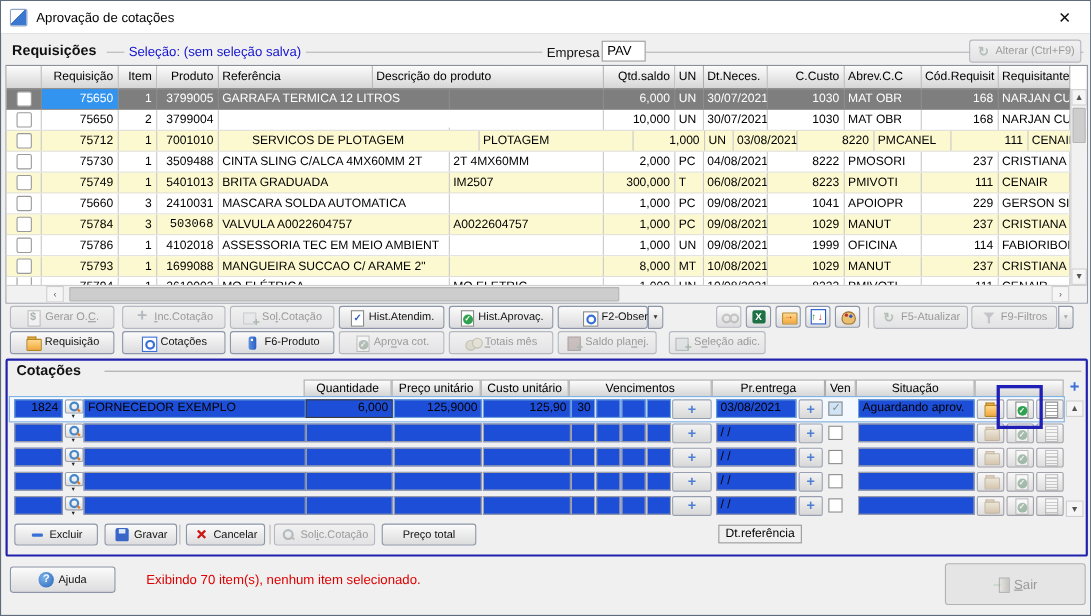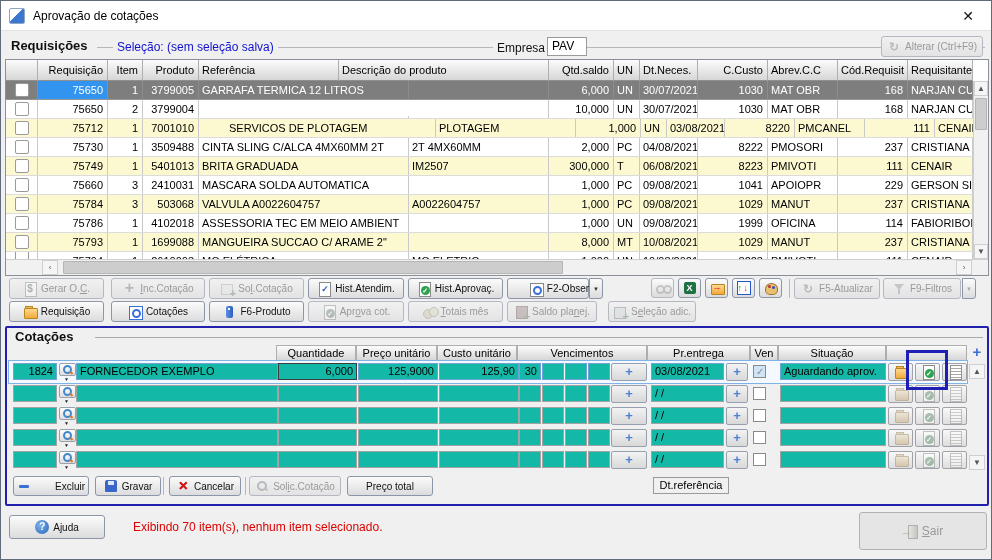--- a/index.html
+++ b/index.html
@@ -108,21 +108,21 @@
   .thumb{position:absolute;background:#cdcdcd;border:1px solid #b5b5b5;border-radius:1px}
 
   
   .cotbox{position:absolute;left:4px;top:325px;width:984px;height:180px;border:2px solid #2121ad;border-radius:2px;background:#f0f0f0}
   .cot-label{position:absolute;left:4px;top:1px;font-weight:bold;font-size:13px;color:#101010;background:#f0f0f0;padding:0 4px;z-index:2}
   .cot-line{position:absolute;left:88px;right:4px;top:9px;height:1px;background:#aaa}
   .ch{position:absolute;top:17px;height:16px;background:linear-gradient(#fcfcfc,#d6d6d6);border:1px solid #aeaeae;font-size:11px;line-height:14px;text-align:center;white-space:nowrap;overflow:hidden}
   .hplus{position:absolute;left:962px;top:15px;width:16px;text-align:center;color:#3a6fd8;font:bold 15px/18px "Liberation Sans",sans-serif}
   .cot-row{position:absolute;left:2px;width:958px;height:22px}
   .cot-row.active{outline:1px solid #7fb2e5;outline-offset:0;background:#f3f9ff}
-  .fld{position:absolute;top:2px;height:17px;background:#14b8a6;border:1px solid #a3a3a3;font-size:11px;line-height:15px;padding:0 3px;white-space:nowrap;overflow:hidden}
+  .fld{position:absolute;top:2px;height:17px;background:#1d4ed8;border:1px solid #a3a3a3;font-size:11px;line-height:15px;padding:0 3px;white-space:nowrap;overflow:hidden}
   .fld.r{text-align:right}
   .active .fld{border-color:#6fa3d8}
   .active .fld.qf{border-color:#3c3c3c}
   .magwrap{position:absolute;width:17px}
   .magbtn{position:absolute;left:0;top:2px;width:17px;height:13px;border:1px solid #98a0ac;border-radius:2px;background:linear-gradient(#fff,#dedede);display:flex;align-items:center;justify-content:center}
   .magdd{position:absolute;left:5px;top:15px;font-size:5px;color:#222}
   .plusb{position:absolute;top:2px;height:18px;border:1px solid #98a0b0;border-radius:2px;background:linear-gradient(#f3f3f3,#d8d8d8)}
   .plusb::after{content:"+";display:block;text-align:center;color:#4d7fd2;font:bold 13px/16px "Liberation Sans",sans-serif}
   .cb2{position:absolute;top:4px;width:13px;height:13px;background:#fff;border:1px solid #8a8a8a}
   .cb2.checked{background:#cfe4f6}
@@ -272,21 +272,21 @@
           <div class="gc al" style="width: 70px;">APOIOPR</div>
           <div class="gc ar" style="width: 70px;">229</div>
           <div class="gc al" style="width: 65px;">GERSON SIL</div>
         </div>
         <div class="grow y">
           <div class="gc cbc" style="width: 32px;">
             <span class="cb"></span>
           </div>
           <div class="gc ar req" style="width: 70px;">75784</div>
           <div class="gc ar" style="width: 35px;">3</div>
-          <div class="gc ar" style="width: 56px;">503068</div>
+          <div class="gc ar" style="width: 56px; font-family: Liberation Mono, monospace;">503068</div>
           <div class="gc al" style="width: 210px;">VALVULA A0022604757</div>
           <div class="gc al" style="width: 140px;">A0022604757</div>
           <div class="gc ar" style="width: 65px;">1,000</div>
           <div class="gc al" style="width: 26px;">PC</div>
           <div class="gc al" style="width: 58px;">09/08/2021</div>
           <div class="gc ar" style="width: 70px;">1029</div>
           <div class="gc al" style="width: 70px;">MANUT</div>
           <div class="gc ar" style="width: 70px;">237</div>
           <div class="gc al" style="width: 65px;">CRISTIANA</div>
         </div>
@@ -520,21 +520,21 @@
         <div class="rowic dim" style="left: 879px;">
           <span class="ic i-folder-hand"></span>
         </div>
         <div class="rowic dim" style="left: 906px;">
           <span class="ic i-doc-check-green"></span>
         </div>
         <div class="rowic dim" style="left: 933px;">
           <span class="ic i-notes"></span>
         </div>
       </div>
-      <div class="tb" style="left: 6px; top: 148px; width: 76px; height: 20px; justify-content: space-between;">
+      <div class="tb" style="left: 6px; top: 148px; width: 76px; height: 20px;">
         <span class="ic i-minus"></span>
         <span class="lb">Excluir</span>
       </div>
       <div class="tb" style="left: 88px; top: 148px; width: 66px; height: 20px;">
         <span class="ic i-save"></span>
         <span class="lb">Gravar</span>
       </div>
       <div class="tb" style="left: 162px; top: 148px; width: 72px; height: 20px;">
         <span class="ic i-cancel"></span>
         <span class="lb">Cancelar</span>

